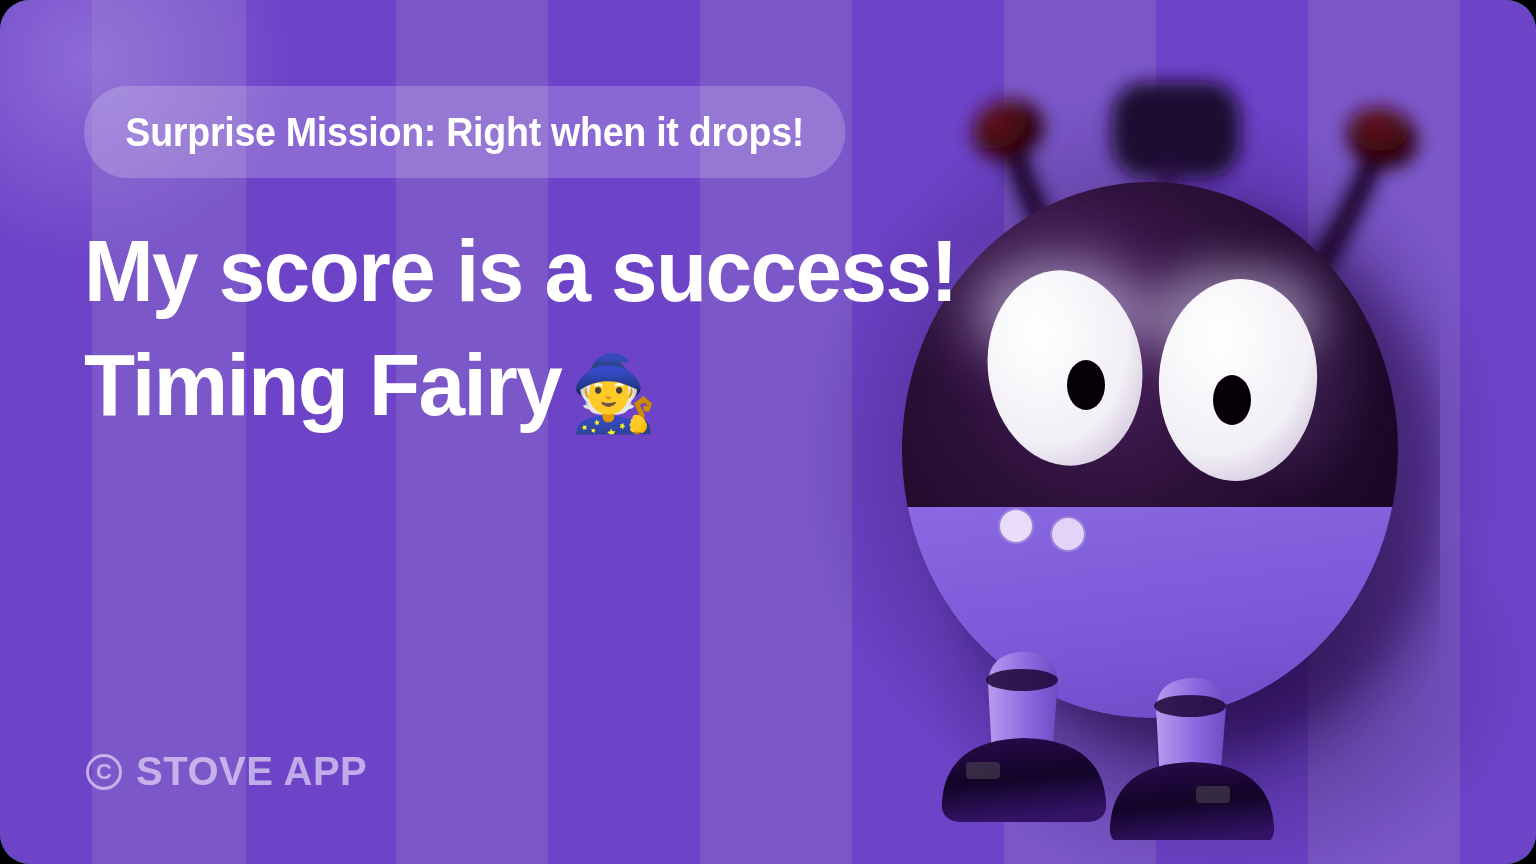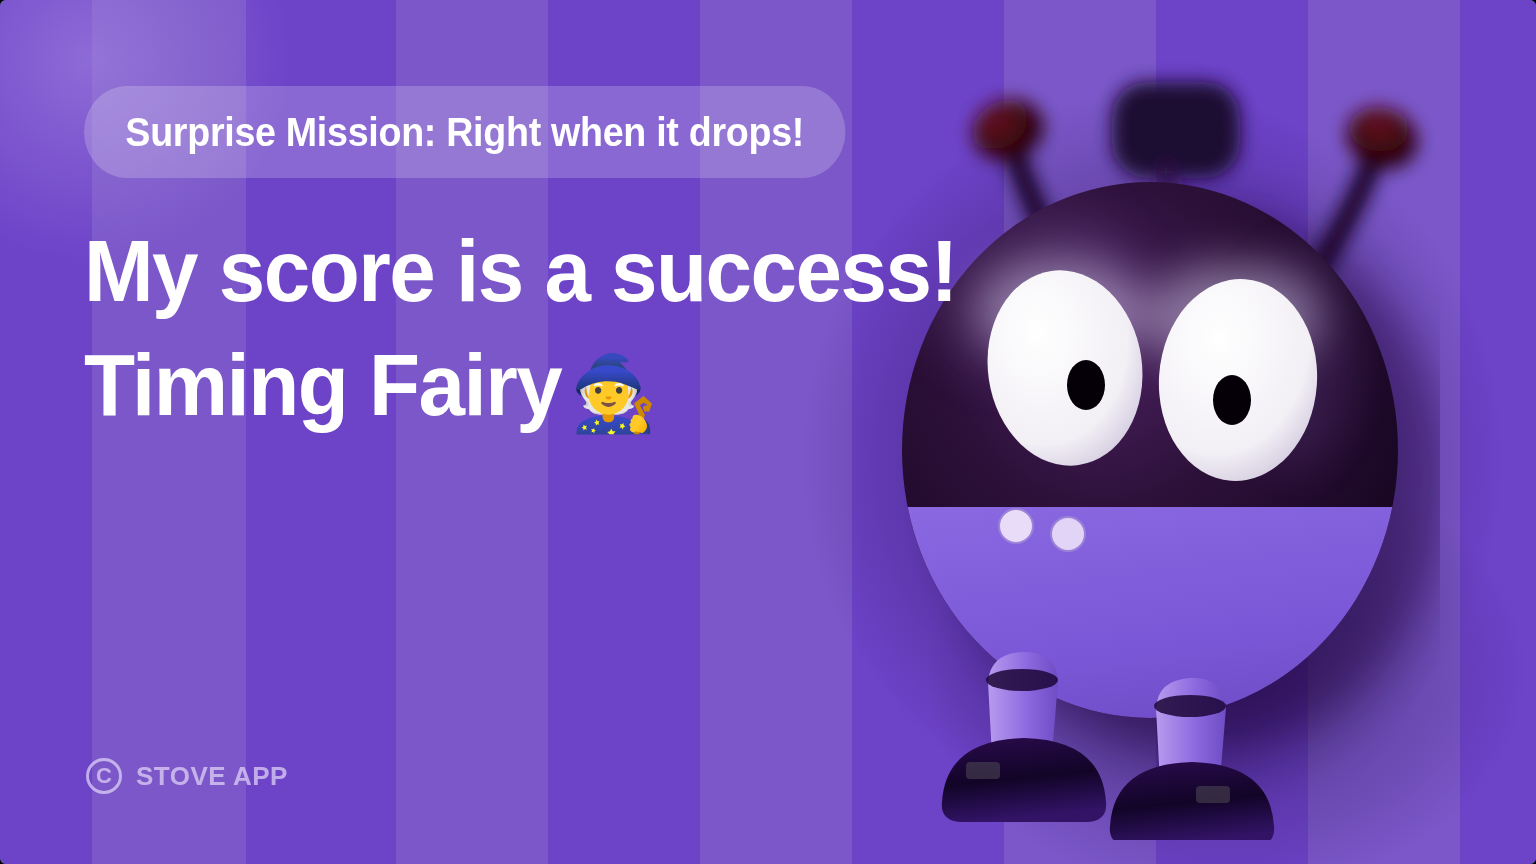--- a/index.html
+++ b/index.html
@@ -8,21 +8,21 @@
     width:1536px; height:864px;
     background:#000;
     overflow:hidden;
     font-family:"Liberation Sans", sans-serif;
   }
 
   
   #promo-card {
     position:relative;
     width:1536px; height:864px;
-    border-radius:6px;
+    border-radius:30px;
     overflow:hidden;
     background:#15803d;
   }
 
   
   .stripes {
     position:absolute; inset:0;
     background:repeating-linear-gradient(
       90deg,
       #6D43C8 0px,   #6D43C8 92px,
@@ -110,21 +110,21 @@
   }
   .copy-mark {
     width:36px; height:36px; border-radius:50%;
     border:3px solid rgba(226,214,247,.72);
     display:flex; align-items:center; justify-content:center;
     font-size:22px; font-weight:bold;
     color:rgba(226,214,247,.72);
     line-height:1;
   }
   .brand {
-    font-size:26px; font-weight:bold;
+    font-size:40px; font-weight:bold;
     letter-spacing:.5px;
     color:rgba(226,214,247,.72);
   }
 
   
   #mascot {
     position:absolute;
     left:880px; top:60px;
     width:560px; height:780px;
     z-index:4;

